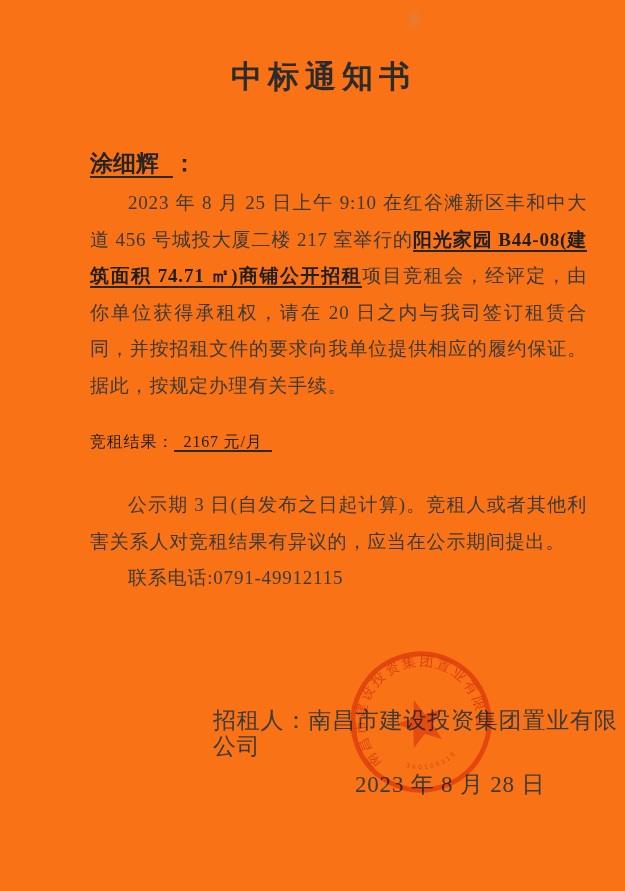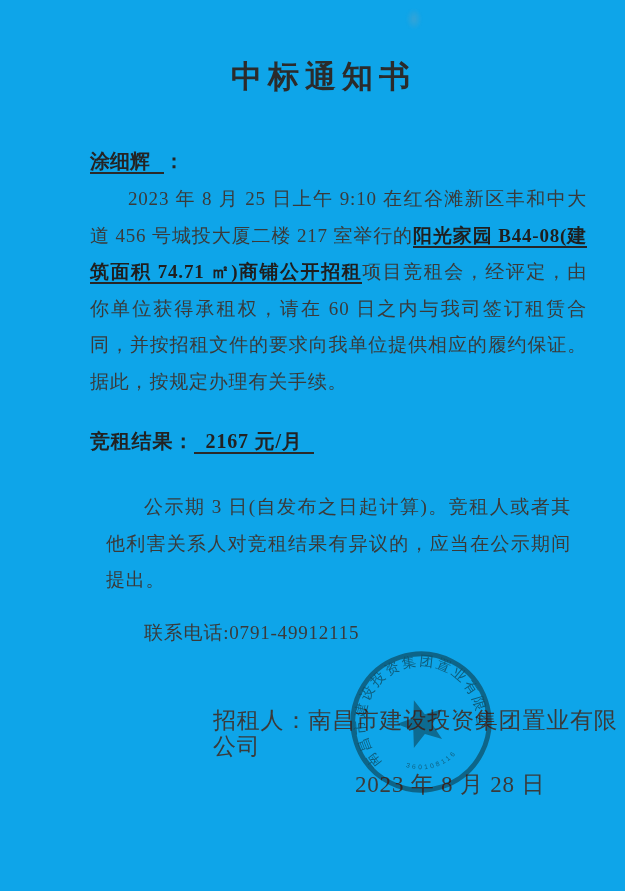--- a/index.html
+++ b/index.html
@@ -1,37 +1,37 @@
 <!DOCTYPE html>
 <html><head>
 <meta charset="utf-8">
 <style>
   html,body { margin:0; padding:0; background:#ffffff; }
   .page {
     position: relative;
     width: 625px;
     height: 891px;
     margin: 0;
-    background: #0ea5e9;
+    background: #f97316;
     font-family: "Liberation Serif", "DejaVu Serif", serif;
     color: #333333;
     overflow: hidden;
   }
   .doc-title {
     padding-top: 56px;
     margin: 0 38px 0 60px;
     text-align: center;
     font-size: 31px;
     font-weight: 700;
     letter-spacing: 6px;
     color: #2b2b2b;
   }
   .recipient {
     margin: 50px 38px 0 90px;
-    font-size: 20px;
+    font-size: 23px;
     font-weight: 700;
     color: #242424;
   }
   .recipient .u-name {
     border-bottom: 2px solid #2a2a2a;
     padding-right: 14px;
   }
   .body-text {
     margin: 6px 38px 0 90px;
     font-size: 19px;
@@ -42,37 +42,37 @@
     color: #3a3a3a;
   }
   .body-text p { margin: 0; text-indent: 2em; }
   .u-project {
     font-weight: 700;
     color: #1f1f1f;
     border-bottom: 2px solid #262626;
   }
   .result-line {
     margin: 28px 38px 0 90px;
-    font-size: 20px;
-    font-weight: 700;
+    font-size: 16px;
+    font-weight: 400;
     color: #222222;
     letter-spacing: 0.8px;
   }
   .result-value {
     white-space: pre-wrap;
     border-bottom: 2px solid #2a2a2a;
   }
   .notice-block {
     margin: 34px 38px 0 90px;
     font-size: 19px;
     line-height: 36.5px;
     letter-spacing: 0.8px;
     color: #3a3a3a;
   }
-  .notice-block p { margin: 16px; text-indent: 2em; }
+  .notice-block p { margin: 0; text-indent: 2em; }
   .notice-block .publicity { text-align: justify; text-justify: inter-character; }
   .signature {
     position: absolute;
     left: 0; top: 708px;
     width: 625px;
     font-size: 23px;
     color: #3a3a3a;
     letter-spacing: 0.8px;
   }
   .lessor-line { margin: 0; padding-left: 213px; line-height: 26px; }
@@ -103,21 +103,21 @@
 
   <div class="smudge"></div>
 
   <h1 class="doc-title">中标通知书</h1>
 
   <div class="recipient">
     <span class="u-name">涂细辉</span><span>：</span>
   </div>
 
   <div class="body-text">
-    <p><span>2023 年 8 月 25 日上午 9:10 在红谷滩新区丰和中大道 456 号城投大厦二楼 217 室举行的</span><span class="u-project">阳光家园 B44-08(建筑面积 74.71 ㎡)商铺公开招租</span><span>项目竞租会，经评定，由你单位获得承租权，请在 60 日之内与我司签订租赁合同，并按招租文件的要求向我单位提供相应的履约保证。据此，按规定办理有关手续。</span></p>
+    <p><span>2023 年 8 月 25 日上午 9:10 在红谷滩新区丰和中大道 456 号城投大厦二楼 217 室举行的</span><span class="u-project">阳光家园 B44-08(建筑面积 74.71 ㎡)商铺公开招租</span><span>项目竞租会，经评定，由你单位获得承租权，请在 20 日之内与我司签订租赁合同，并按招租文件的要求向我单位提供相应的履约保证。据此，按规定办理有关手续。</span></p>
   </div>
 
   <div class="result-line">
     <span>竞租结果：</span><span class="result-value">  2167 元/月  </span>
   </div>
 
   <div class="notice-block">
     <p class="publicity">公示期 3 日(自发布之日起计算)。竞租人或者其他利害关系人对竞租结果有异议的，应当在公示期间提出。</p>
     <p>联系电话:0791-49912115</p>
   </div>

